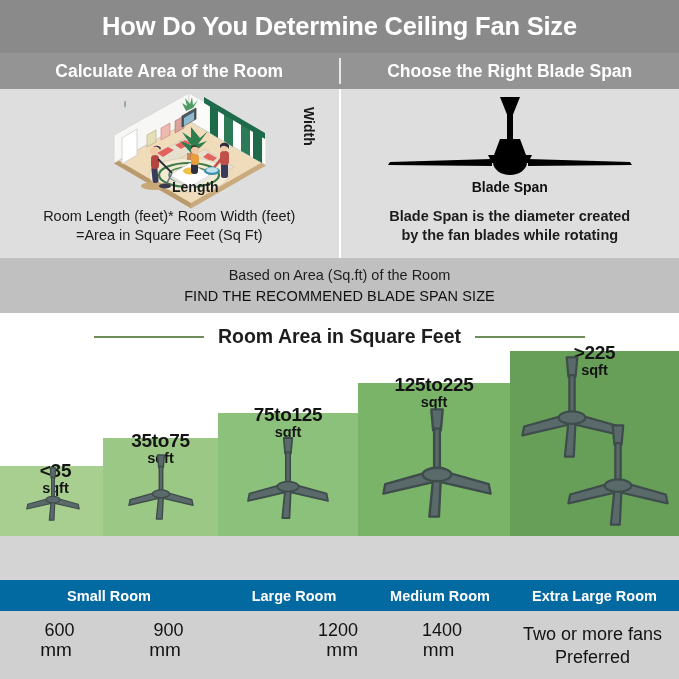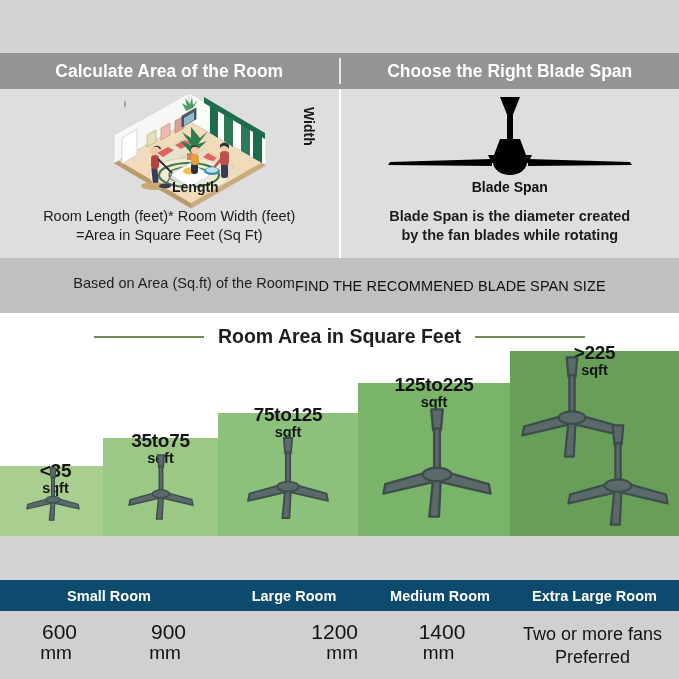--- a/index.html
+++ b/index.html
@@ -117,21 +117,21 @@
     color: #111111;
   }
 
   
   .mid-band {
     position: absolute;
     left: 0; top: 258px;
     width: 679px; height: 55px;
     background: #c0c0c0;
     display: flex;
-    flex-direction: row;
+    flex-direction: column;
     align-items: center;
     justify-content: center;
   }
   .mid-band .line1 {
     font-size: 14.5px;
     color: #1f1f1f;
     margin-bottom: 5px;
   }
   .mid-band .line2 {
     font-size: 14.5px;
@@ -192,21 +192,21 @@
   }
   .fan-icon {
     position: absolute;
   }
 
   
   .room-band {
     position: absolute;
     left: 0; top: 580px;
     width: 679px; height: 31px;
-    background: #0c4a6e;
+    background: #0369a1;
     display: flex;
   }
   .room-band .cell {
     display: flex;
     align-items: center;
     justify-content: center;
     height: 100%;
   }
   .room-band .cell span {
     color: #ffffff;
@@ -223,38 +223,41 @@
     background: #d0d0d0;
   }
   .meas-item {
     position: absolute;
     text-align: center;
     color: #131313;
     line-height: 1.05;
   }
   .meas-item .num {
     display: block;
-    font-size: 21px;
+    font-size: 18px;
     padding-left: 16px;
   }
   .meas-item .unit {
     display: block;
     font-size: 19px;
     padding-left: 9px;
   }
   .meas-item.wide {
     font-size: 18px;
     line-height: 1.28;
   }
 </style>
 </head>
 <body>
 
 <div id="infographic">
 
+  <div class="title-bar">
+    <div class="title-text">How Do You Determine Ceiling Fan Size</div>
+  </div>
 
   <div class="subtitle-bar">
     <div class="subtitle-cell">
       <span class="sub-text">Calculate Area of the Room</span>
     </div>
     <div class="subtitle-divider"></div>
     <div class="subtitle-cell">
       <span class="sub-text">Choose the Right Blade Span</span>
     </div>
   </div>

